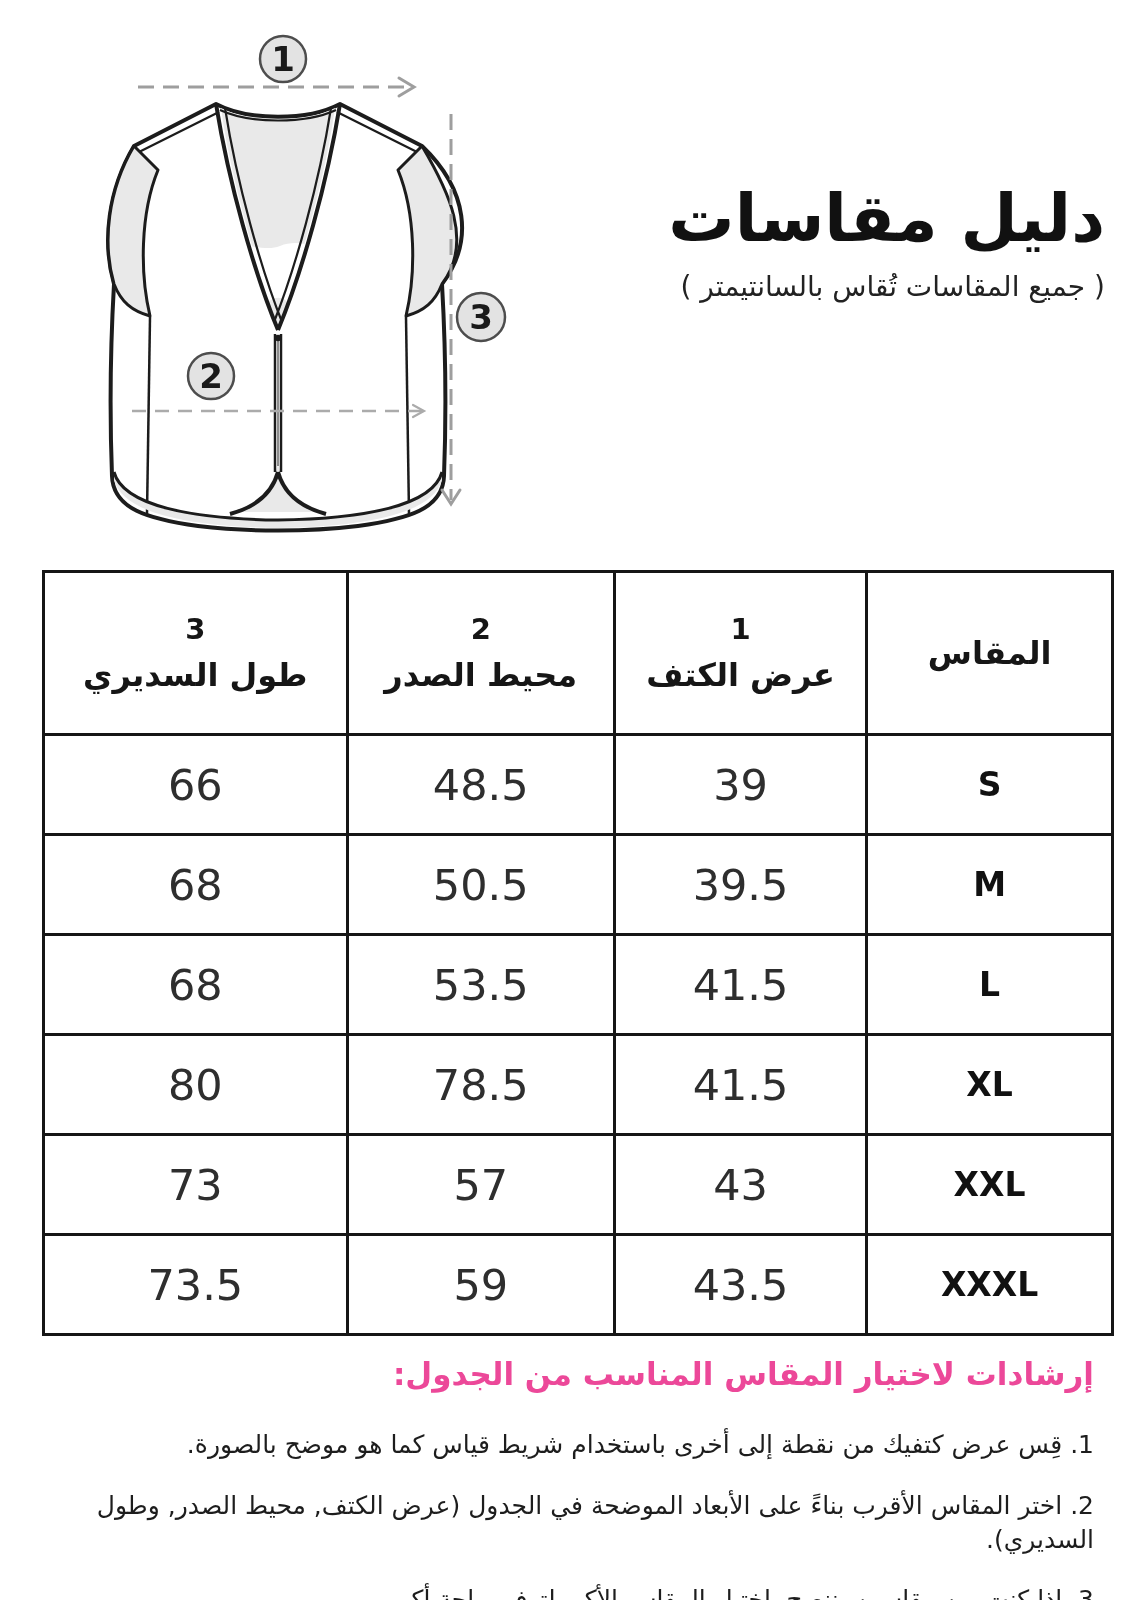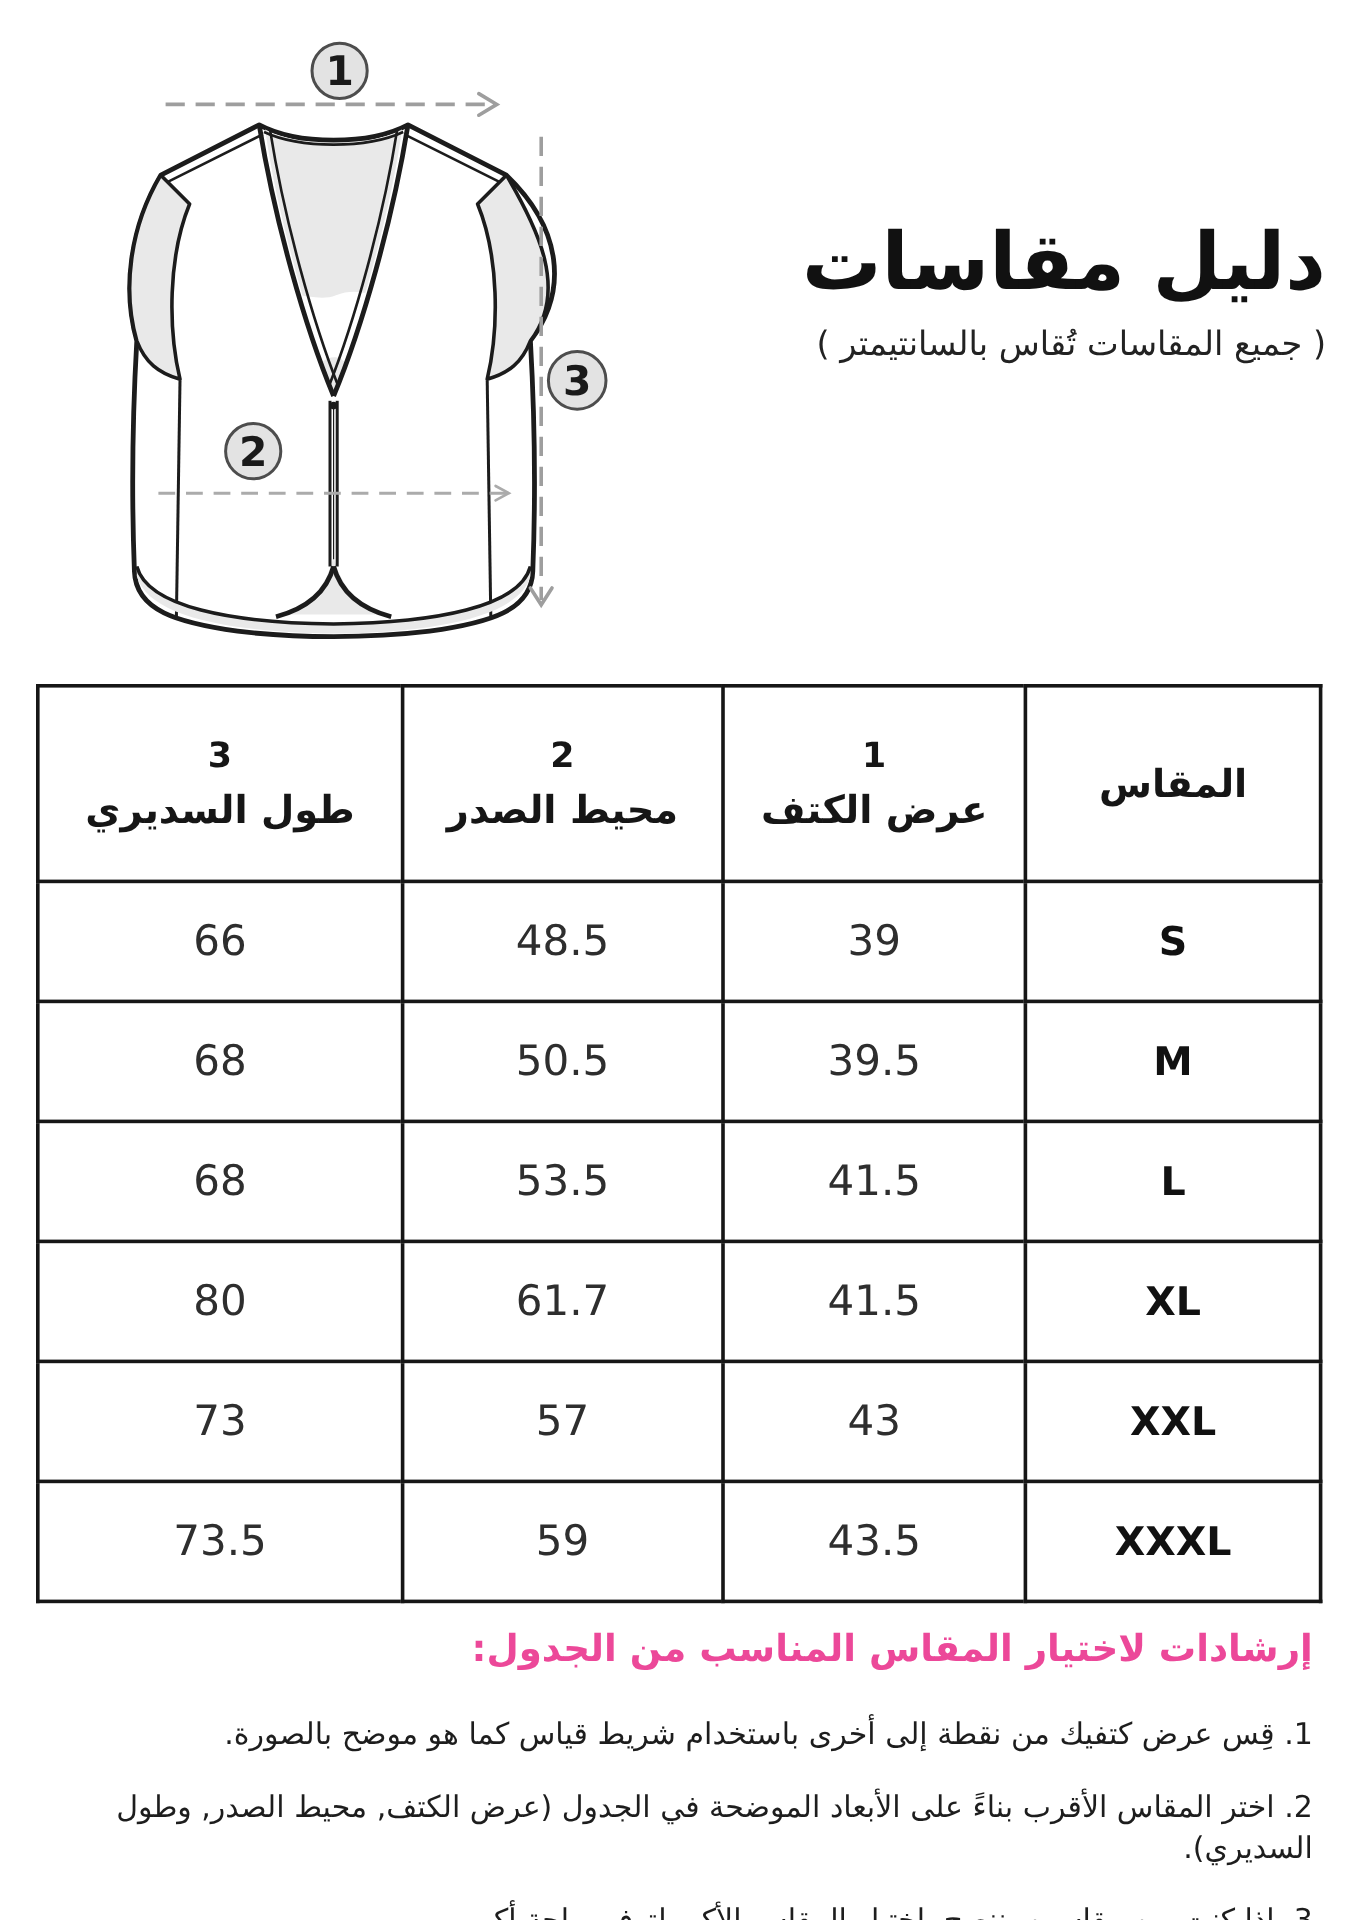--- a/index.html
+++ b/index.html
@@ -8,33 +8,33 @@
     background:#ffffff;color:#1a1a1a;overflow:hidden;
     font-family:"DejaVu Sans","Liberation Sans",sans-serif;
   }
   
   .vest-figure{position:absolute;left:28px;top:14px;width:520px;height:530px;}
   .title-block{position:absolute;top:168px;right:27px;width:540px;direction:rtl;}
   .title-line{font-size:66px;font-weight:700;line-height:1.55;color:#111;white-space:nowrap;}
   .subtitle{font-size:28px;font-weight:400;color:#222;white-space:nowrap;}
   
   table.size-table{
-    position:absolute;top:570px;left:30px;width:1072px;
+    position:absolute;top:570px;left:42px;width:1072px;
     border-collapse:collapse;direction:rtl;table-layout:fixed;
   }
   .size-table th,.size-table td{
     border:3px solid #161616;text-align:center;vertical-align:middle;padding:0;
   }
   .size-table th{height:160px;background:#fff;}
   .size-table td{height:97px;background:#fff;}
   .col-size{width:23%;} .col-shoulder{width:23.6%;} .col-chest{width:25%;} .col-length{width:28.4%;}
   .hdr-num{font-size:29px;font-weight:700;color:#161616;margin-bottom:10px;}
   .hdr-label{font-size:32px;font-weight:700;color:#161616;}
   .size-name{font-size:33px;font-weight:700;color:#111;}
-  .value-cell{font-size:35px;font-weight:400;color:#2e2e2e;}
+  .value-cell{font-size:43px;font-weight:400;color:#2e2e2e;}
   
   .instructions{position:absolute;top:1356px;right:38px;left:40px;direction:rtl;text-align:right;}
   .instructions h2{font-size:31px;font-weight:700;margin:0 0 36px 0;color:#ec4899;}
   .instructions p{font-size:25px;font-weight:500;margin:16px 0 27px 0;line-height:1.35;color:#1d1d1d;}
 </style>
 </head>
 <body>
 
 <div class="page">
 
@@ -145,21 +145,21 @@
       </tr>
       <tr>
         <td class="size-name">L</td>
         <td class="value-cell">41.5</td>
         <td class="value-cell">53.5</td>
         <td class="value-cell">68</td>
       </tr>
       <tr>
         <td class="size-name">XL</td>
         <td class="value-cell">41.5</td>
-        <td class="value-cell">61.7</td>
+        <td class="value-cell">78.5</td>
         <td class="value-cell">80</td>
       </tr>
       <tr>
         <td class="size-name">XXL</td>
         <td class="value-cell">43</td>
         <td class="value-cell">57</td>
         <td class="value-cell">73</td>
       </tr>
       <tr>
         <td class="size-name">XXXL</td>

